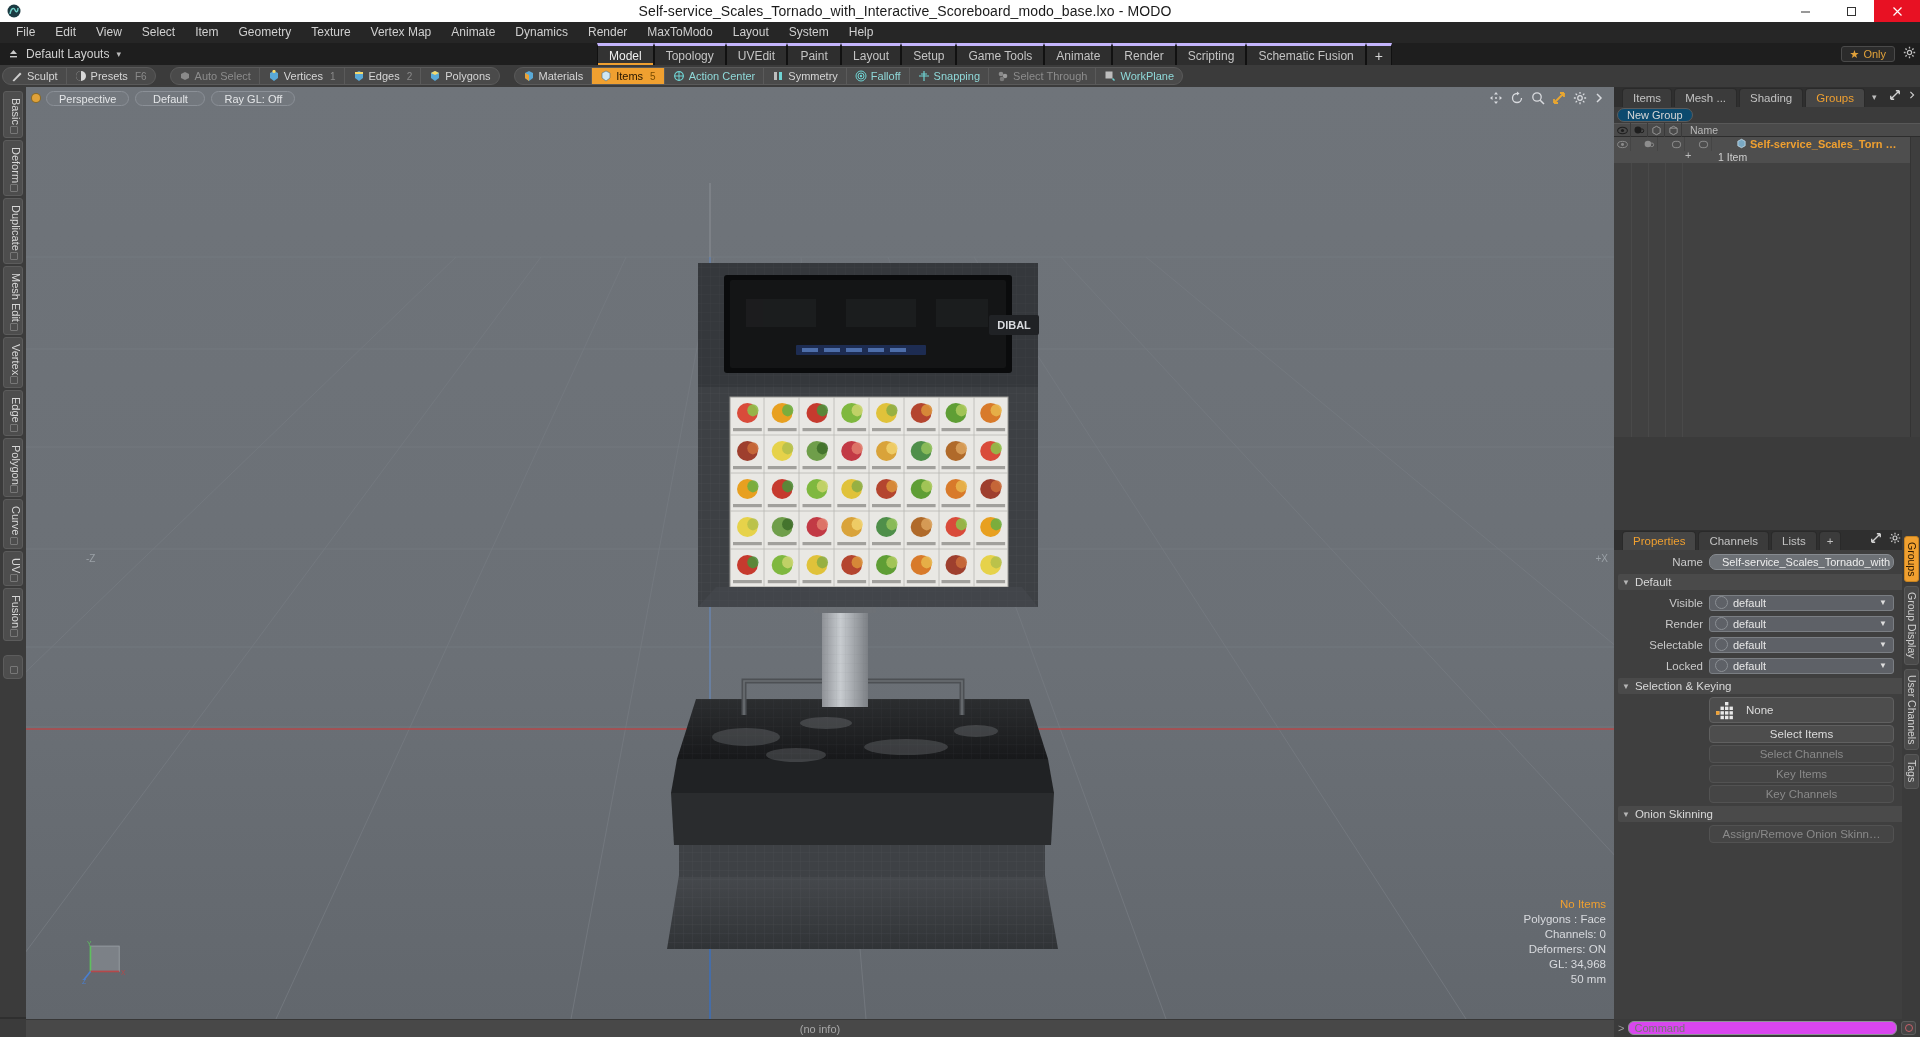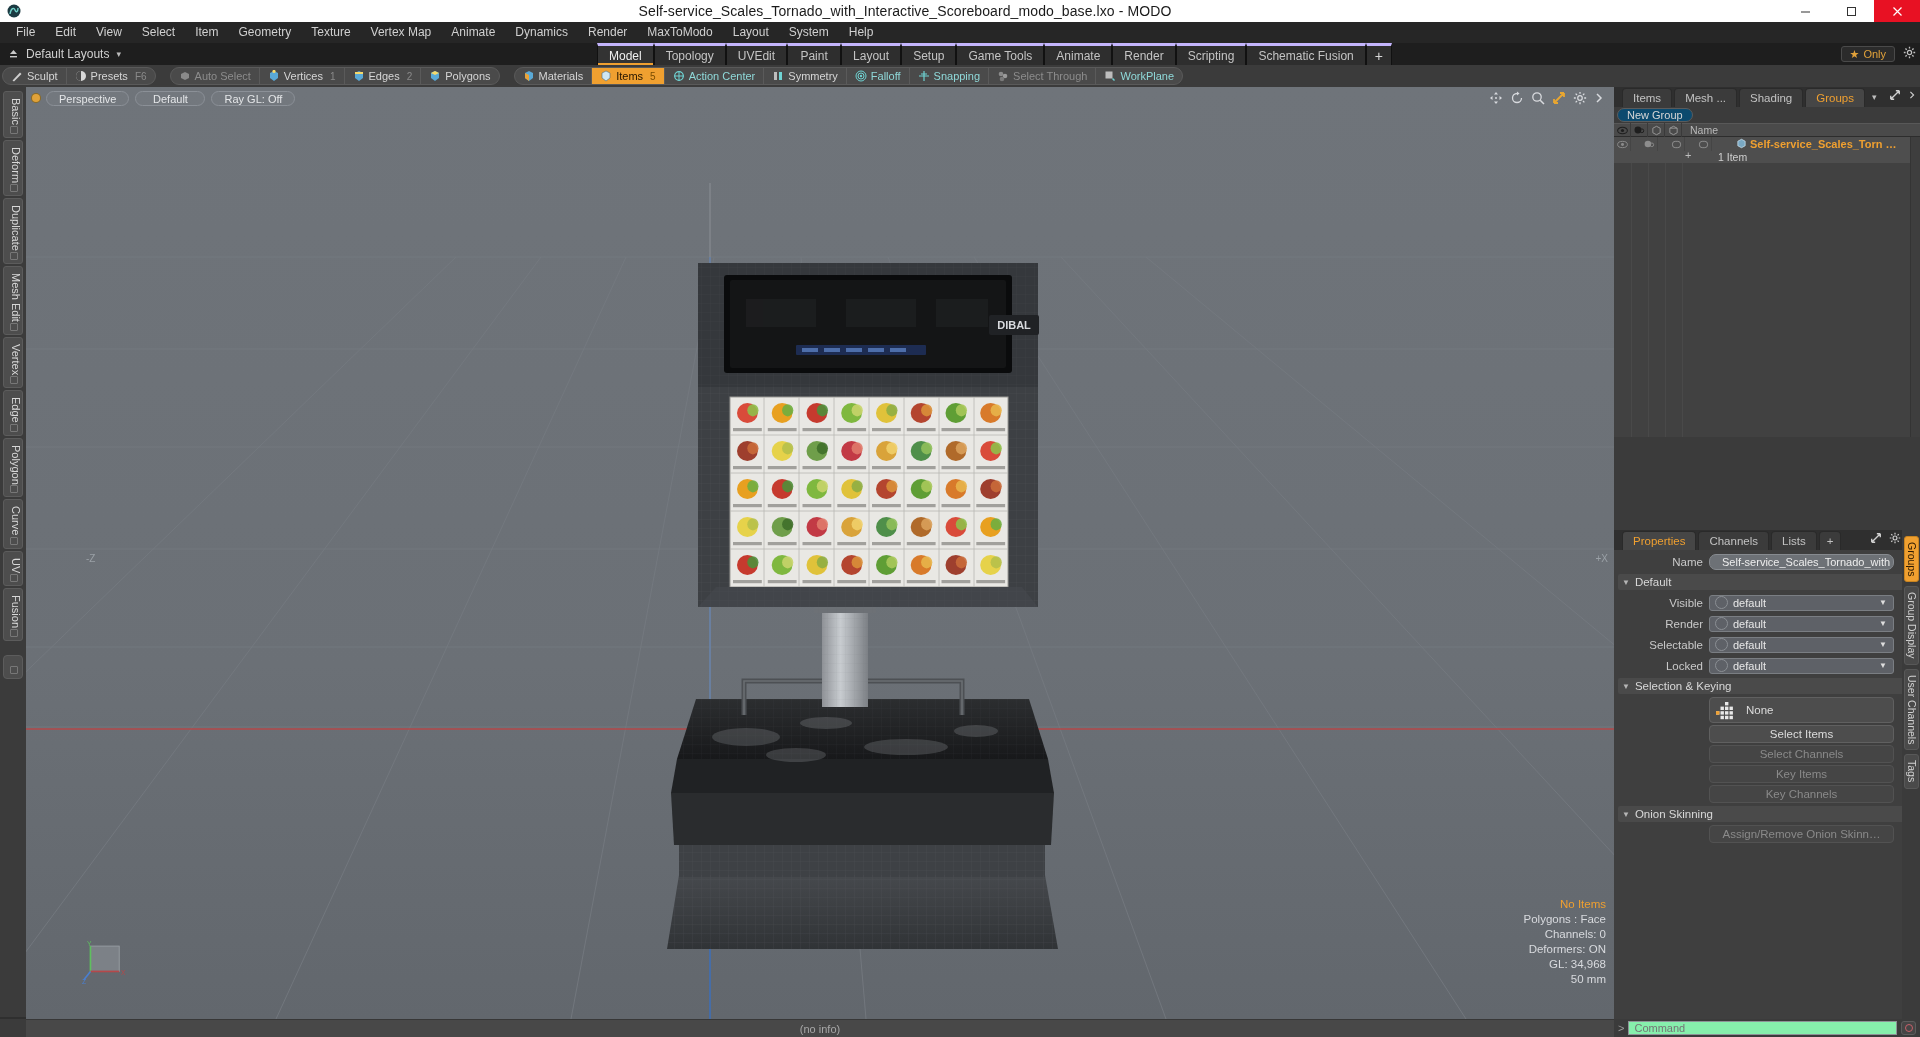--- a/index.html
+++ b/index.html
@@ -229,21 +229,21 @@
     position:absolute; left:26px; top:1019px; width:1588px; height:18px;
     background:#484848; border-top:1px solid #373737; display:flex; align-items:center; justify-content:center;
     font-size:11px; color:#a8a8a8;
   }
   .cmdbar {
     position:absolute; left:1614px; top:1019px; width:306px; height:18px;
     background:#3b3b3b; display:flex; align-items:center; gap:4px; padding:0 4px;
   }
   .cmd-caret { font-size:11px; color:#9d9d9d; }
   .cmd-input {
-    flex:1; height:14px; background:#86efac; border:1px solid #8e9297; border-radius:0;
+    flex:1; height:14px; background:#d946ef; border:1px solid #8e9297; border-radius:6px;
     font-size:11px; color:#3c3c3c; padding:0 5px; line-height:13px;
   }
   .cmd-rec { width:15px; height:14px; border:1px solid #5d5d5d; background:#454545; border-radius:3px;
              display:flex; align-items:center; justify-content:center; }
   .cmd-rec i { width:8px; height:8px; border:1.5px solid #c7606a; border-radius:50%; display:block; }
   .leftcorner { position:absolute; left:0; top:1019px; width:26px; height:18px; background:#3b3b3b; }
 
   
   .model { position:absolute; left:0; top:0; width:100%; height:100%; }
 </style>

